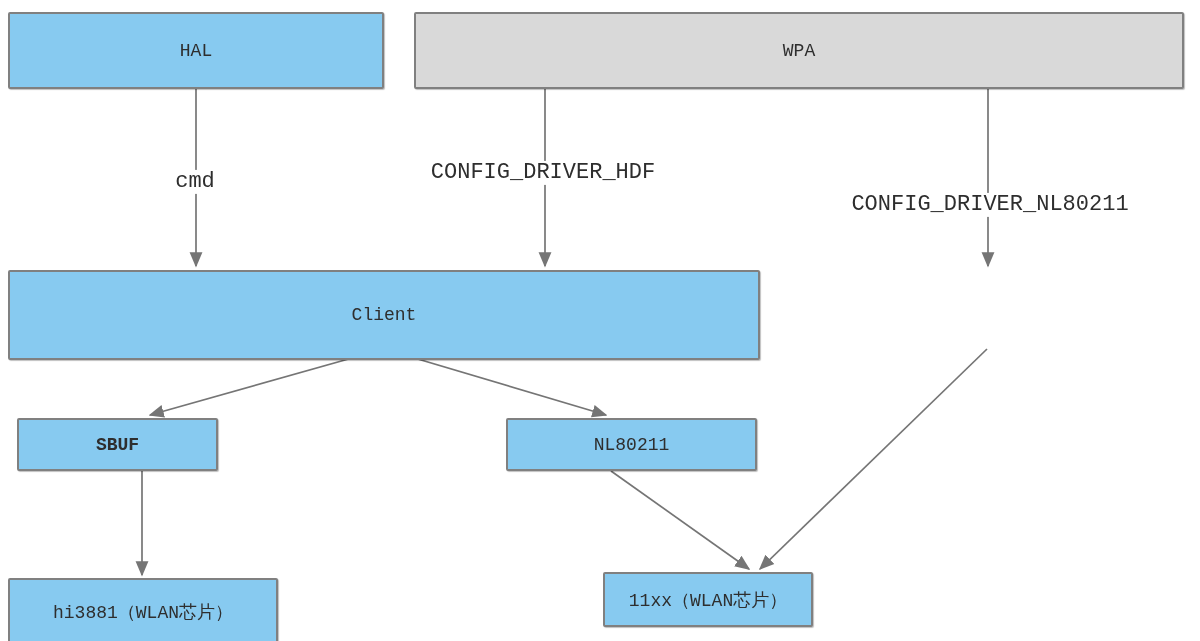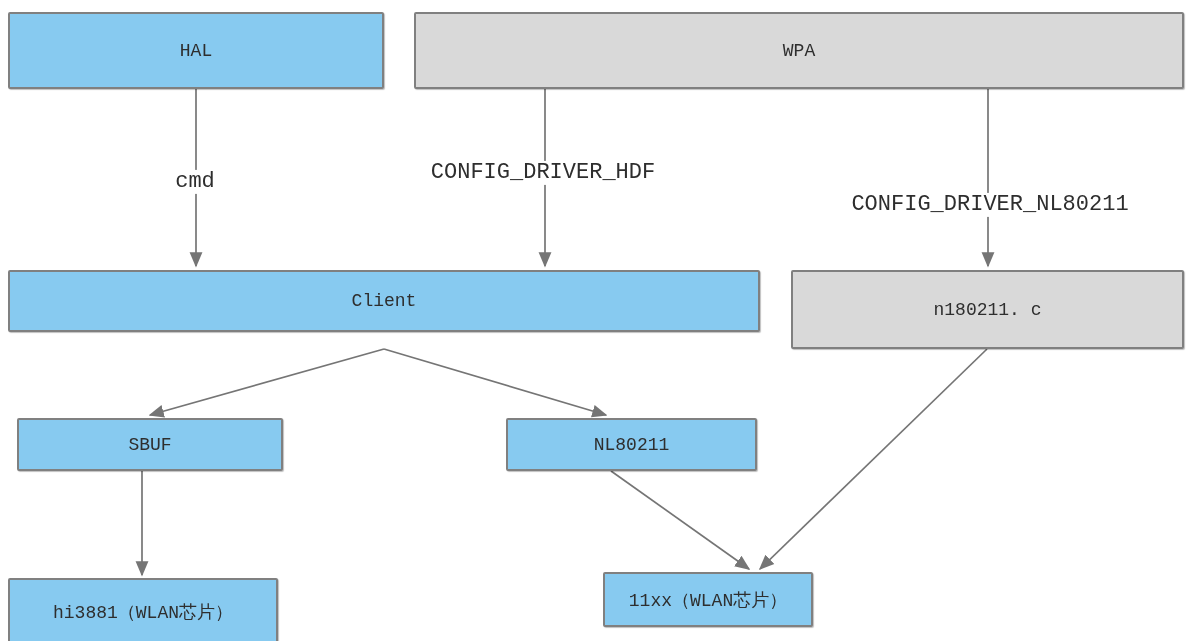--- a/index.html
+++ b/index.html
@@ -36,23 +36,23 @@
     justify-content: center;
     font-size: 18px;
     box-shadow: 1px 1px 1px rgba(0,0,0,0.25);
     white-space: nowrap;
   }
   .node.blue { background: var(--node-blue-fill); }
   .node.gray { background: var(--node-gray-fill); }
 
   #node-hal      { left: 8px;   top: 12px;  width: 376px; height: 77px; }
   #node-wpa      { left: 414px; top: 12px;  width: 770px; height: 77px; }
-  #node-client   { left: 8px;   top: 270px; width: 752px; height: 62px; }
+  #node-client   { left: 8px;   top: 270px; width: 752px; height: 90px; }
   #node-nl80211c { left: 791px; top: 270px; width: 393px; height: 79px; }
-  #node-sbuf     { left: 17px;  top: 418px; width: 266px; height: 53px; }
+  #node-sbuf     { left: 17px;  top: 418px; width: 201px; height: 53px; font-weight: bold; }
   #node-nl80211  { left: 485px; top: 418px; width: 251px; height: 53px; margin-left: 21px; }
   #node-hi3881   { left: 8px;   top: 578px; width: 270px; height: 68px; }
   #node-11xx     { left: 603px; top: 572px; width: 210px; height: 55px; }
 
   .edge-label {
     position: absolute;
     transform: translate(-50%, -50%);
     background: var(--background);
     padding: 0 4px;
     font-size: 22px;
@@ -86,23 +86,20 @@
 
   <div class="node blue" id="node-hal">
     <span>HAL</span>
   </div>
   <div class="node gray" id="node-wpa">
     <span>WPA</span>
   </div>
   <div class="node blue" id="node-client">
     <span>Client</span>
   </div>
-  <div class="node gray" id="node-nl80211c">
-    <span>n180211. c</span>
-  </div>
   <div class="node blue" id="node-sbuf">
     <span>SBUF</span>
   </div>
   <div class="node blue" id="node-nl80211">
     <span>NL80211</span>
   </div>
   <div class="node blue" id="node-hi3881">
     <span>hi3881（WLAN芯片）</span>
   </div>
   <div class="node blue" id="node-11xx">

